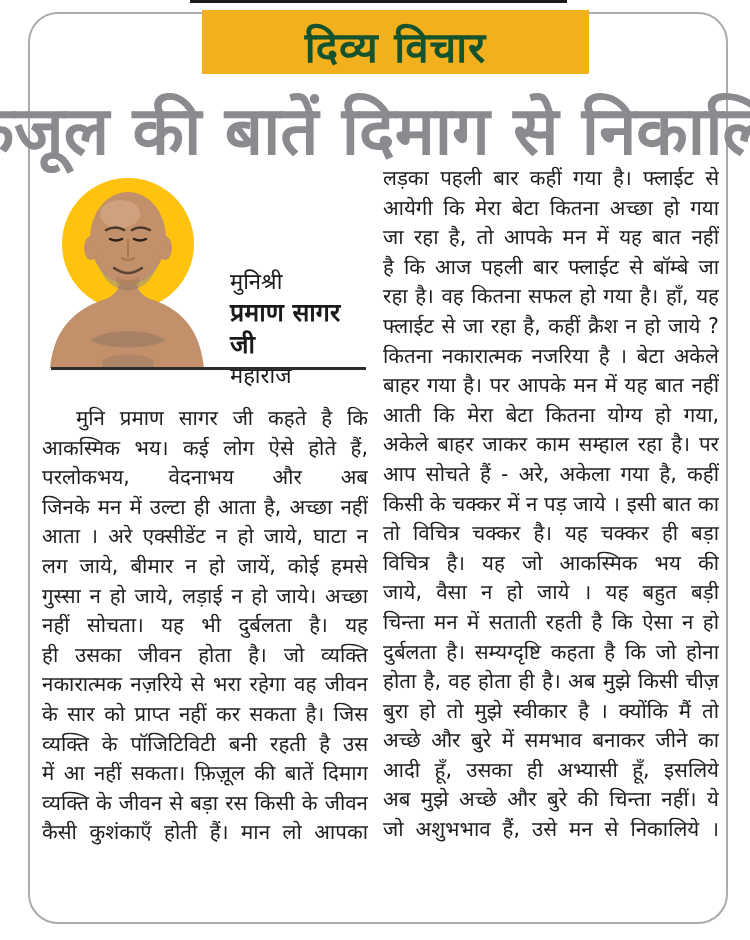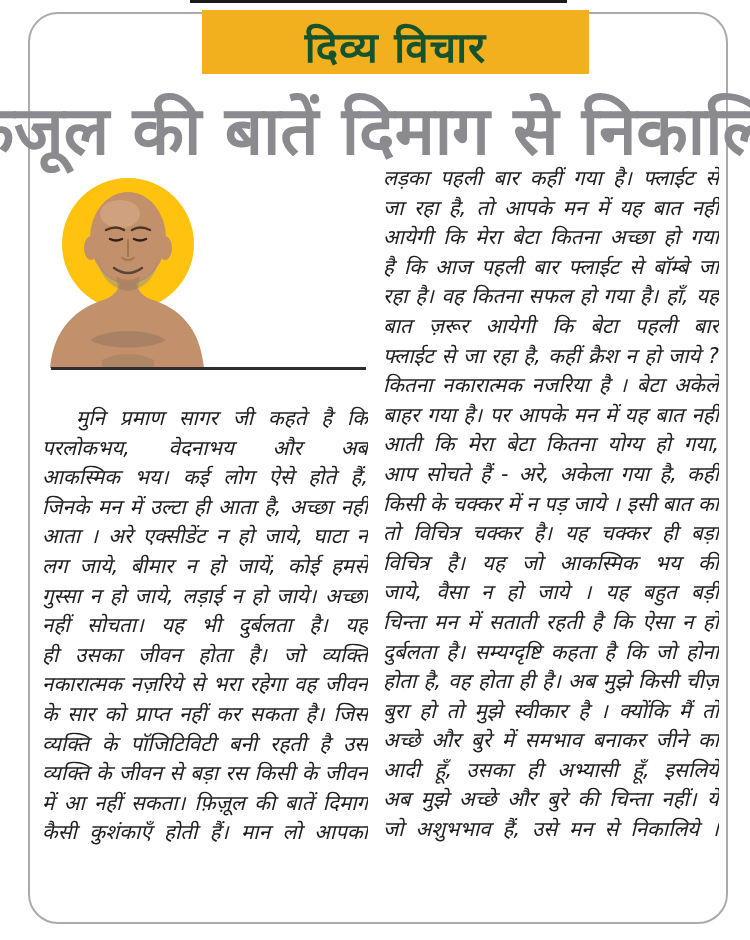--- a/index.html
+++ b/index.html
@@ -56,21 +56,20 @@
   .caption .cap-suffix{font-size:22px;font-weight:500;}
   .hrule{
     position:absolute;left:51px;top:367px;width:315px;height:3px;
     background:#2e2e2e;
   }
   .col{
     position:absolute;
     color:var(--body-text);
     font-size:20.5px;
     overflow:hidden;
-    font-style:italic;
   }
   .col-left{left:42px;top:376px;width:326px;height:536px;}
   .col-right{left:383px;top:164px;width:336px;height:750px;}
   .line{
     height:29.6px;
     line-height:29.6px;
     text-align:justify;
     text-align-last:justify;
     white-space:nowrap;
     overflow:hidden;
@@ -120,52 +119,57 @@
       <path d="M84,71 Q90,74 96,71" stroke="#2e211a" stroke-width="2.5" fill="none" stroke-linecap="round"></path>
 
       <path d="M78,72 L78,88 M72,90 Q78,94 84,90" stroke="var(--skin-dark)" stroke-width="2" fill="none" stroke-linecap="round"></path>
 
       <path d="M64,100 Q78,110 92,100" stroke="#5a4436" stroke-width="2.5" fill="none" stroke-linecap="round"></path>
 
       <path d="M66,108 Q78,116 90,108 L88,120 Q78,126 68,120 Z" fill="var(--skin-dark)" opacity="0.45"></path>
     </svg>
   </div>
 
+  <div class="caption">
+    <div class="cap-prefix">मुनिश्री</div>
+    <div class="cap-name">प्रमाण सागर जी</div>
+    <div class="cap-suffix">महाराज</div>
+  </div>
 
   <div class="hrule"></div>
 
   <div class="col col-left">
       <div class="line">मुनि प्रमाण सागर जी कहते है कि</div>
+      <div class="line">आकस्मिक भय। कई लोग ऐसे होते हैं,</div>
       <div class="line">परलोकभय, वेदनाभय और अब</div>
-      <div class="line">आकस्मिक भय। कई लोग ऐसे होते हैं,</div>
       <div class="line">जिनके मन में उल्टा ही आता है, अच्छा नहीं</div>
       <div class="line">आता । अरे एक्सीडेंट न हो जाये, घाटा न</div>
       <div class="line">लग जाये, बीमार न हो जायें, कोई हमसे</div>
       <div class="line">गुस्सा न हो जाये, लड़ाई न हो जाये। अच्छा</div>
       <div class="line">नहीं सोचता। यह भी दुर्बलता है। यह</div>
       <div class="line">ही उसका जीवन होता है। जो व्यक्ति</div>
       <div class="line">नकारात्मक नज़रिये से भरा रहेगा वह जीवन</div>
       <div class="line">के सार को प्राप्त नहीं कर सकता है। जिस</div>
       <div class="line">व्यक्ति के पॉजिटिविटी बनी रहती है उस</div>
+      <div class="line">में आ नहीं सकता। फ़िज़ूल की बातें दिमाग</div>
       <div class="line">व्यक्ति के जीवन से बड़ा रस किसी के जीवन</div>
-      <div class="line">में आ नहीं सकता। फ़िज़ूल की बातें दिमाग</div>
       <div class="line">कैसी कुशंकाएँ होती हैं। मान लो आपका</div>
     </div>
 
   <div class="col col-right">
       <div class="line">लड़का पहली बार कहीं गया है। फ्लाईट से</div>
+      <div class="line">आयेगी कि मेरा बेटा कितना अच्छा हो गया</div>
       <div class="line">जा रहा है, तो आपके मन में यह बात नहीं</div>
-      <div class="line">आयेगी कि मेरा बेटा कितना अच्छा हो गया</div>
       <div class="line">है कि आज पहली बार फ्लाईट से बॉम्बे जा</div>
       <div class="line">रहा है। वह कितना सफल हो गया है। हाँ, यह</div>
-      <div class="line">बात ज़रूर आयेगी कि बेटा पहली बार</div>
       <div class="line">फ्लाईट से जा रहा है, कहीं क्रैश न हो जाये ?</div>
       <div class="line">कितना नकारात्मक नजरिया है । बेटा अकेले</div>
       <div class="line">बाहर गया है। पर आपके मन में यह बात नहीं</div>
       <div class="line">आती कि मेरा बेटा कितना योग्य हो गया,</div>
+      <div class="line">अकेले बाहर जाकर काम सम्हाल रहा है। पर</div>
       <div class="line">आप सोचते हैं - अरे, अकेला गया है, कहीं</div>
       <div class="line">किसी के चक्कर में न पड़ जाये । इसी बात का</div>
       <div class="line">तो विचित्र चक्कर है। यह चक्कर ही बड़ा</div>
       <div class="line">विचित्र है। यह जो आकस्मिक भय की</div>
       <div class="line">जाये, वैसा न हो जाये । यह बहुत बड़ी</div>
       <div class="line">चिन्ता मन में सताती रहती है कि ऐसा न हो</div>
       <div class="line">दुर्बलता है। सम्यग्दृष्टि कहता है कि जो होना</div>
       <div class="line">होता है, वह होता ही है। अब मुझे किसी चीज़</div>
       <div class="line">बुरा हो तो मुझे स्वीकार है । क्योंकि मैं तो</div>
       <div class="line">अच्छे और बुरे में समभाव बनाकर जीने का</div>

